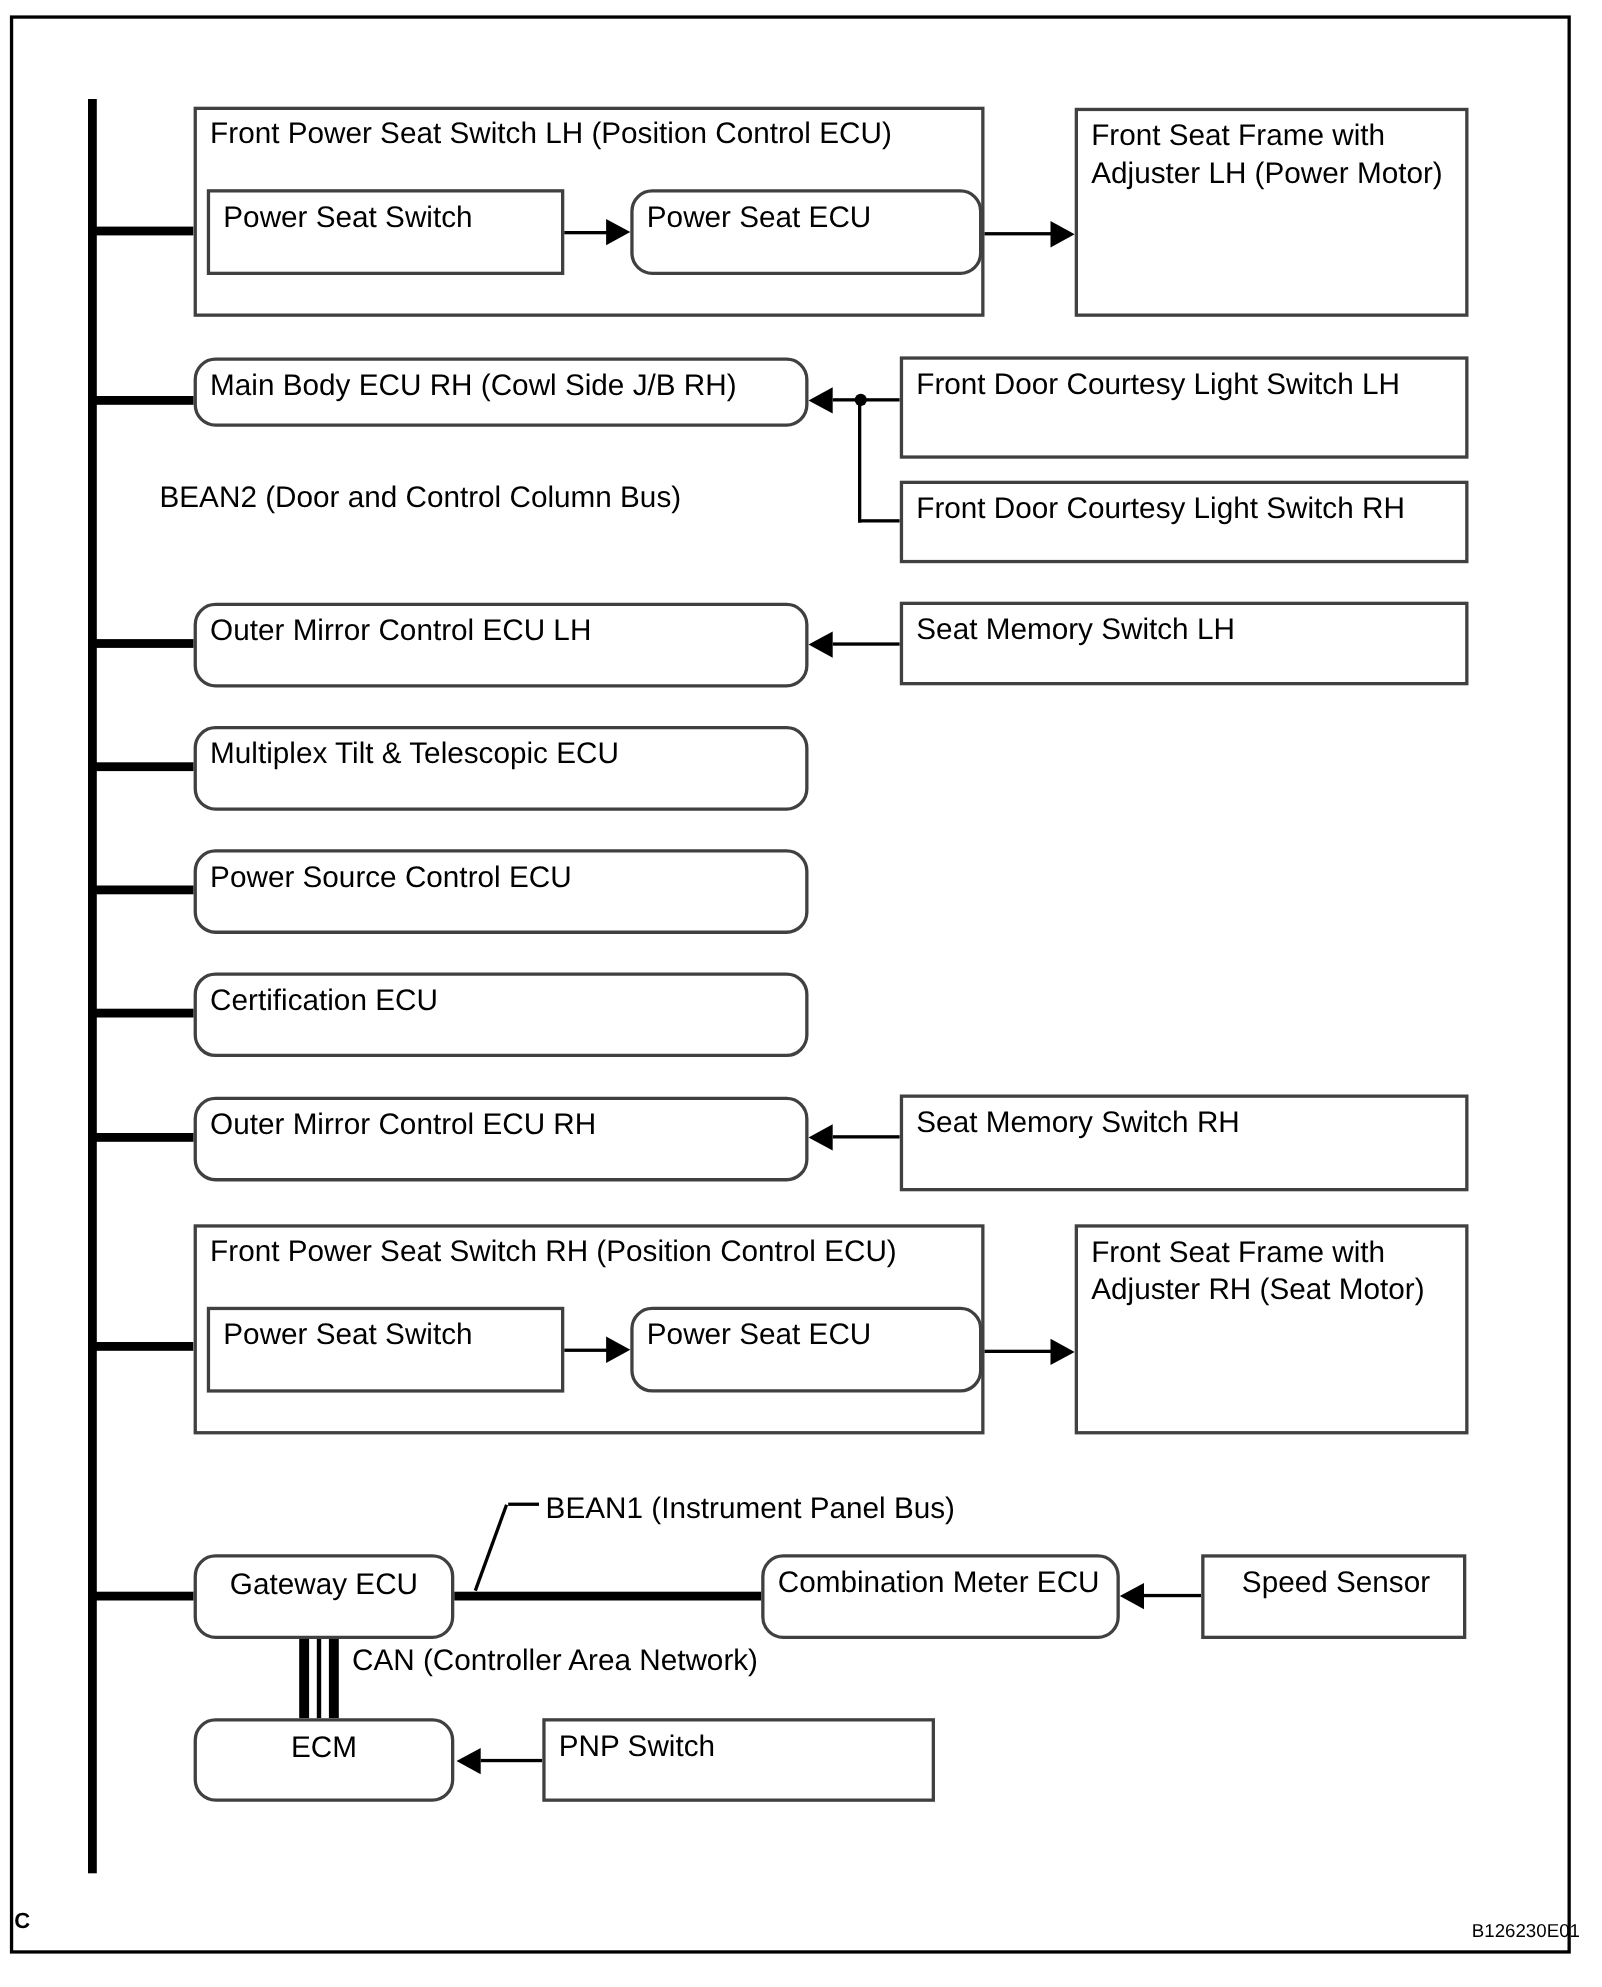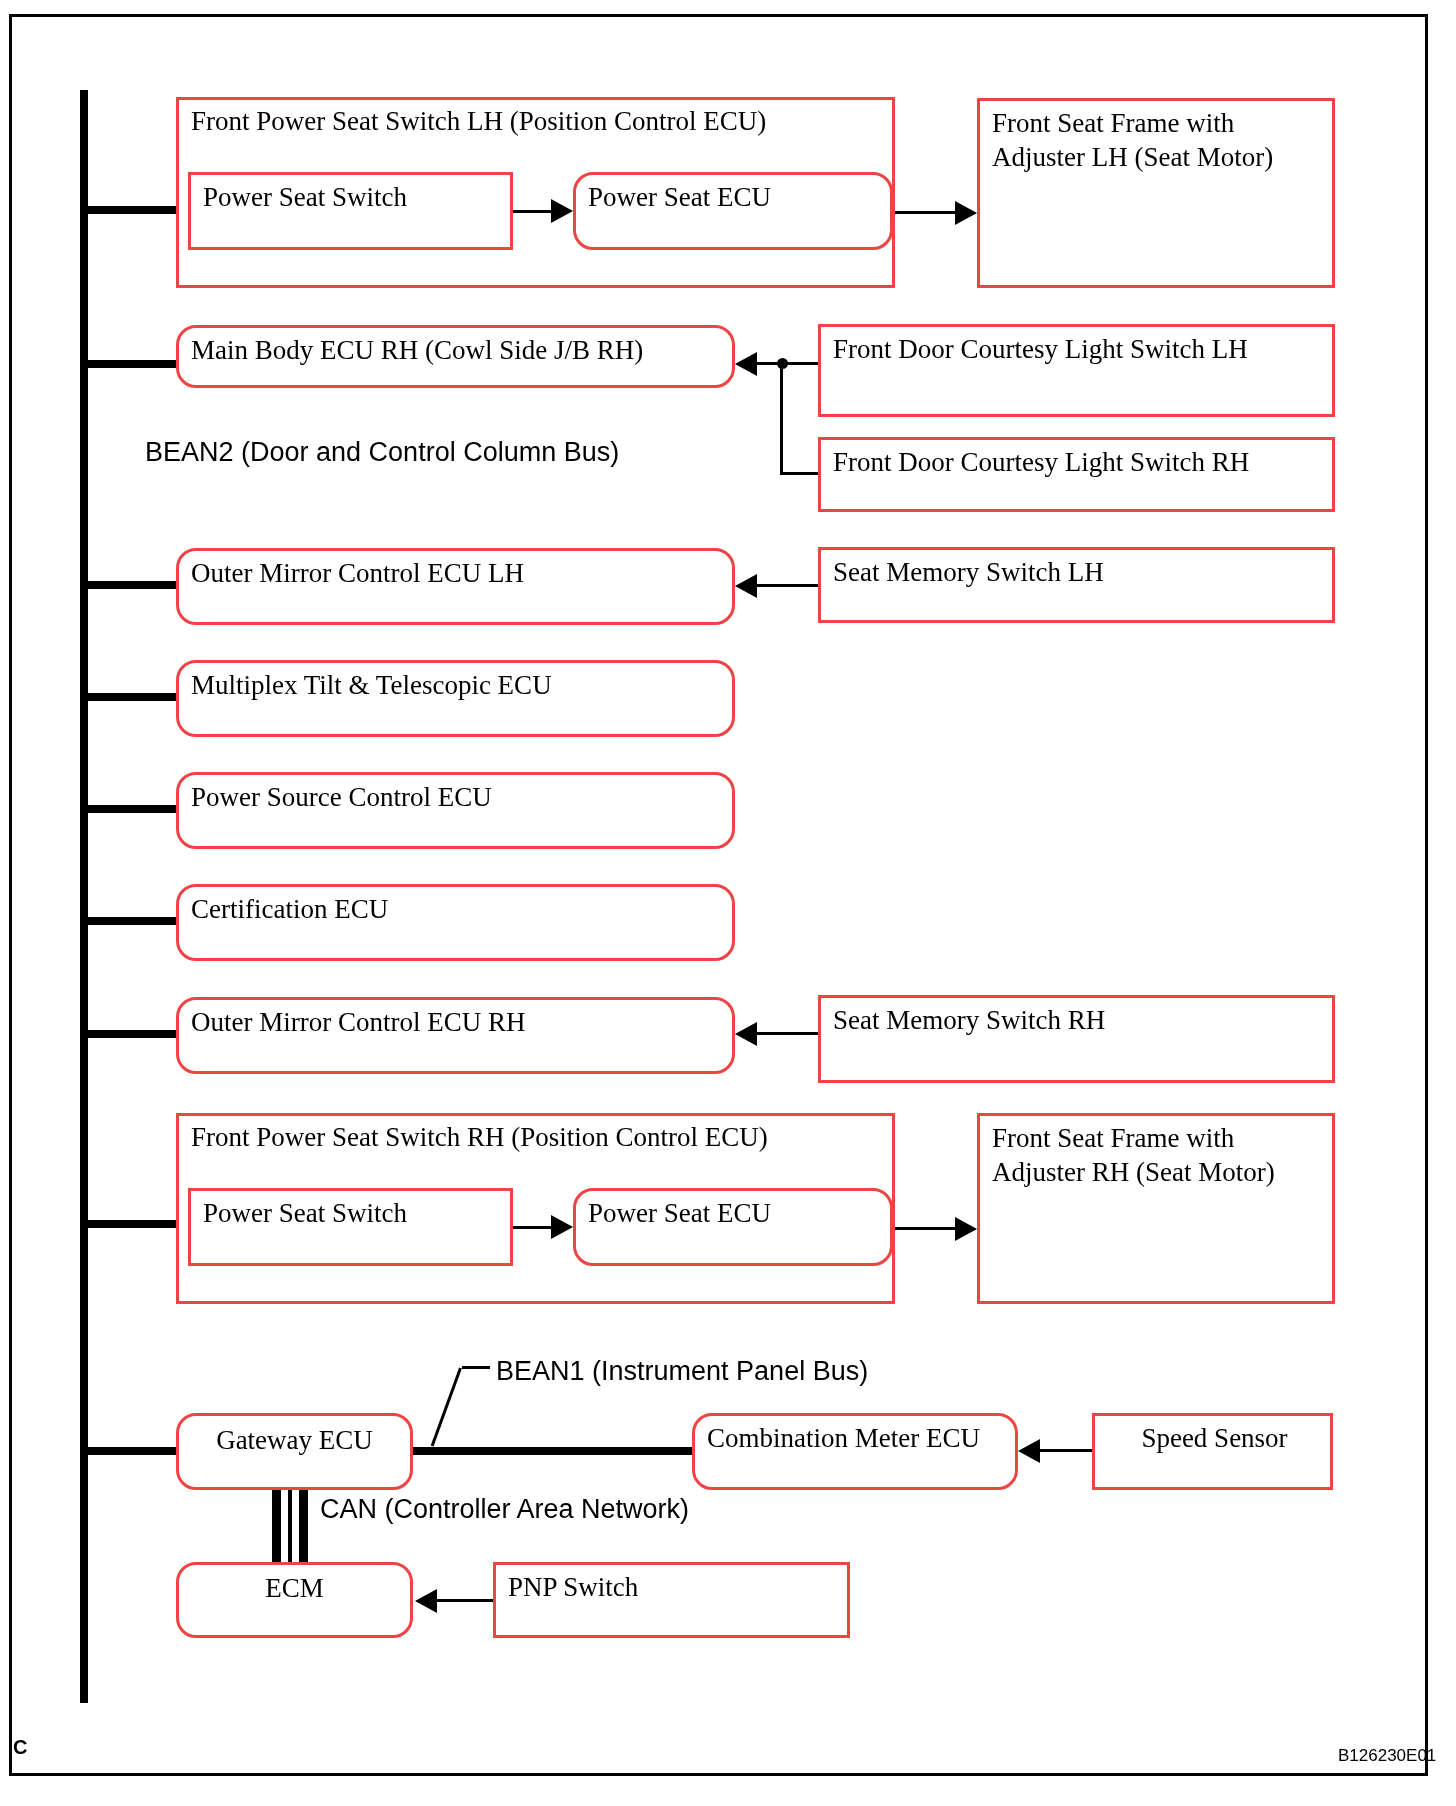--- a/index.html
+++ b/index.html
@@ -2,22 +2,22 @@
 <html><head>
 <meta charset="utf-8">
 <style>
   html,body{margin:0;padding:0;background:#fff;}
   #canvas{
     position:relative;width:1456px;height:1806px;background:#fff;
     font-family:"Liberation Sans", sans-serif;color:#000;overflow:hidden;
   }
   .frame{position:absolute;border:3px solid #000;box-sizing:border-box;background:transparent;}
   .box{
-    position:absolute;border:3px solid #ef4444;background:#fff;box-sizing:border-box;
-    font-size:27px;line-height:1.2;padding:6px 8px 0 12px;white-space:nowrap;font-family:Liberation Serif, serif;
+    position:absolute;border:3px solid #404040;background:#fff;box-sizing:border-box;
+    font-size:27px;line-height:1.2;padding:6px 8px 0 12px;white-space:nowrap;
   }
   .round{border-radius:20px;}
   .container{padding:0;}
   .ctitle{position:absolute;left:12px;top:5px;font-size:27px;white-space:nowrap;}
   .multiline{white-space:normal;line-height:1.25;}
   .thick{position:absolute;background:#000;}
   .line{position:absolute;background:#000;}
   .ah-r{position:absolute;width:0;height:0;border-top:12px solid transparent;border-bottom:12px solid transparent;border-left:22px solid #000;}
   .ah-l{position:absolute;width:0;height:0;border-top:12px solid transparent;border-bottom:12px solid transparent;border-right:22px solid #000;}
   .dot{position:absolute;width:11px;height:11px;border-radius:50%;background:#000;}
@@ -49,21 +49,21 @@
     <span class="ctitle">Front Power Seat Switch LH (Position Control ECU)</span>
   </div>
   <div class="box" style="left:188px;top:172px;width:325px;height:78px;"><span>Power Seat Switch</span></div>
   <div class="line" style="left:513px;top:210px;width:42px;height:3px;"></div>
   <div class="ah-r" style="left:551px;top:199px;"></div>
   <div class="box round" style="left:573px;top:172px;width:320px;height:78px;"><span>Power Seat ECU</span></div>
   <div class="line" style="left:895px;top:211px;width:62px;height:3px;"></div>
   <div class="ah-r" style="left:955px;top:201px;"></div>
   <div class="box multiline" style="left:977px;top:98px;width:358px;height:190px;">
     <span>Front Seat Frame with</span><br>
-    <span>Adjuster LH (Seat Motor)</span>
+    <span>Adjuster LH (Power Motor)</span>
   </div>
 
   <div class="box round" style="left:176px;top:325px;width:559px;height:63px;"><span>Main Body ECU RH (Cowl Side J/B RH)</span></div>
   <div class="ah-l" style="left:735px;top:352px;"></div>
   <div class="line" style="left:757px;top:362px;width:61px;height:3px;"></div>
   <div class="dot" style="left:777px;top:358px;"></div>
   <div class="line" style="left:780px;top:364px;width:3px;height:111px;"></div>
   <div class="line" style="left:780px;top:472px;width:38px;height:3px;"></div>
   <div class="box" style="left:818px;top:324px;width:517px;height:93px;"><span>Front Door Courtesy Light Switch LH</span></div>
   <div class="box" style="left:818px;top:437px;width:517px;height:75px;"><span>Front Door Courtesy Light Switch RH</span></div>

